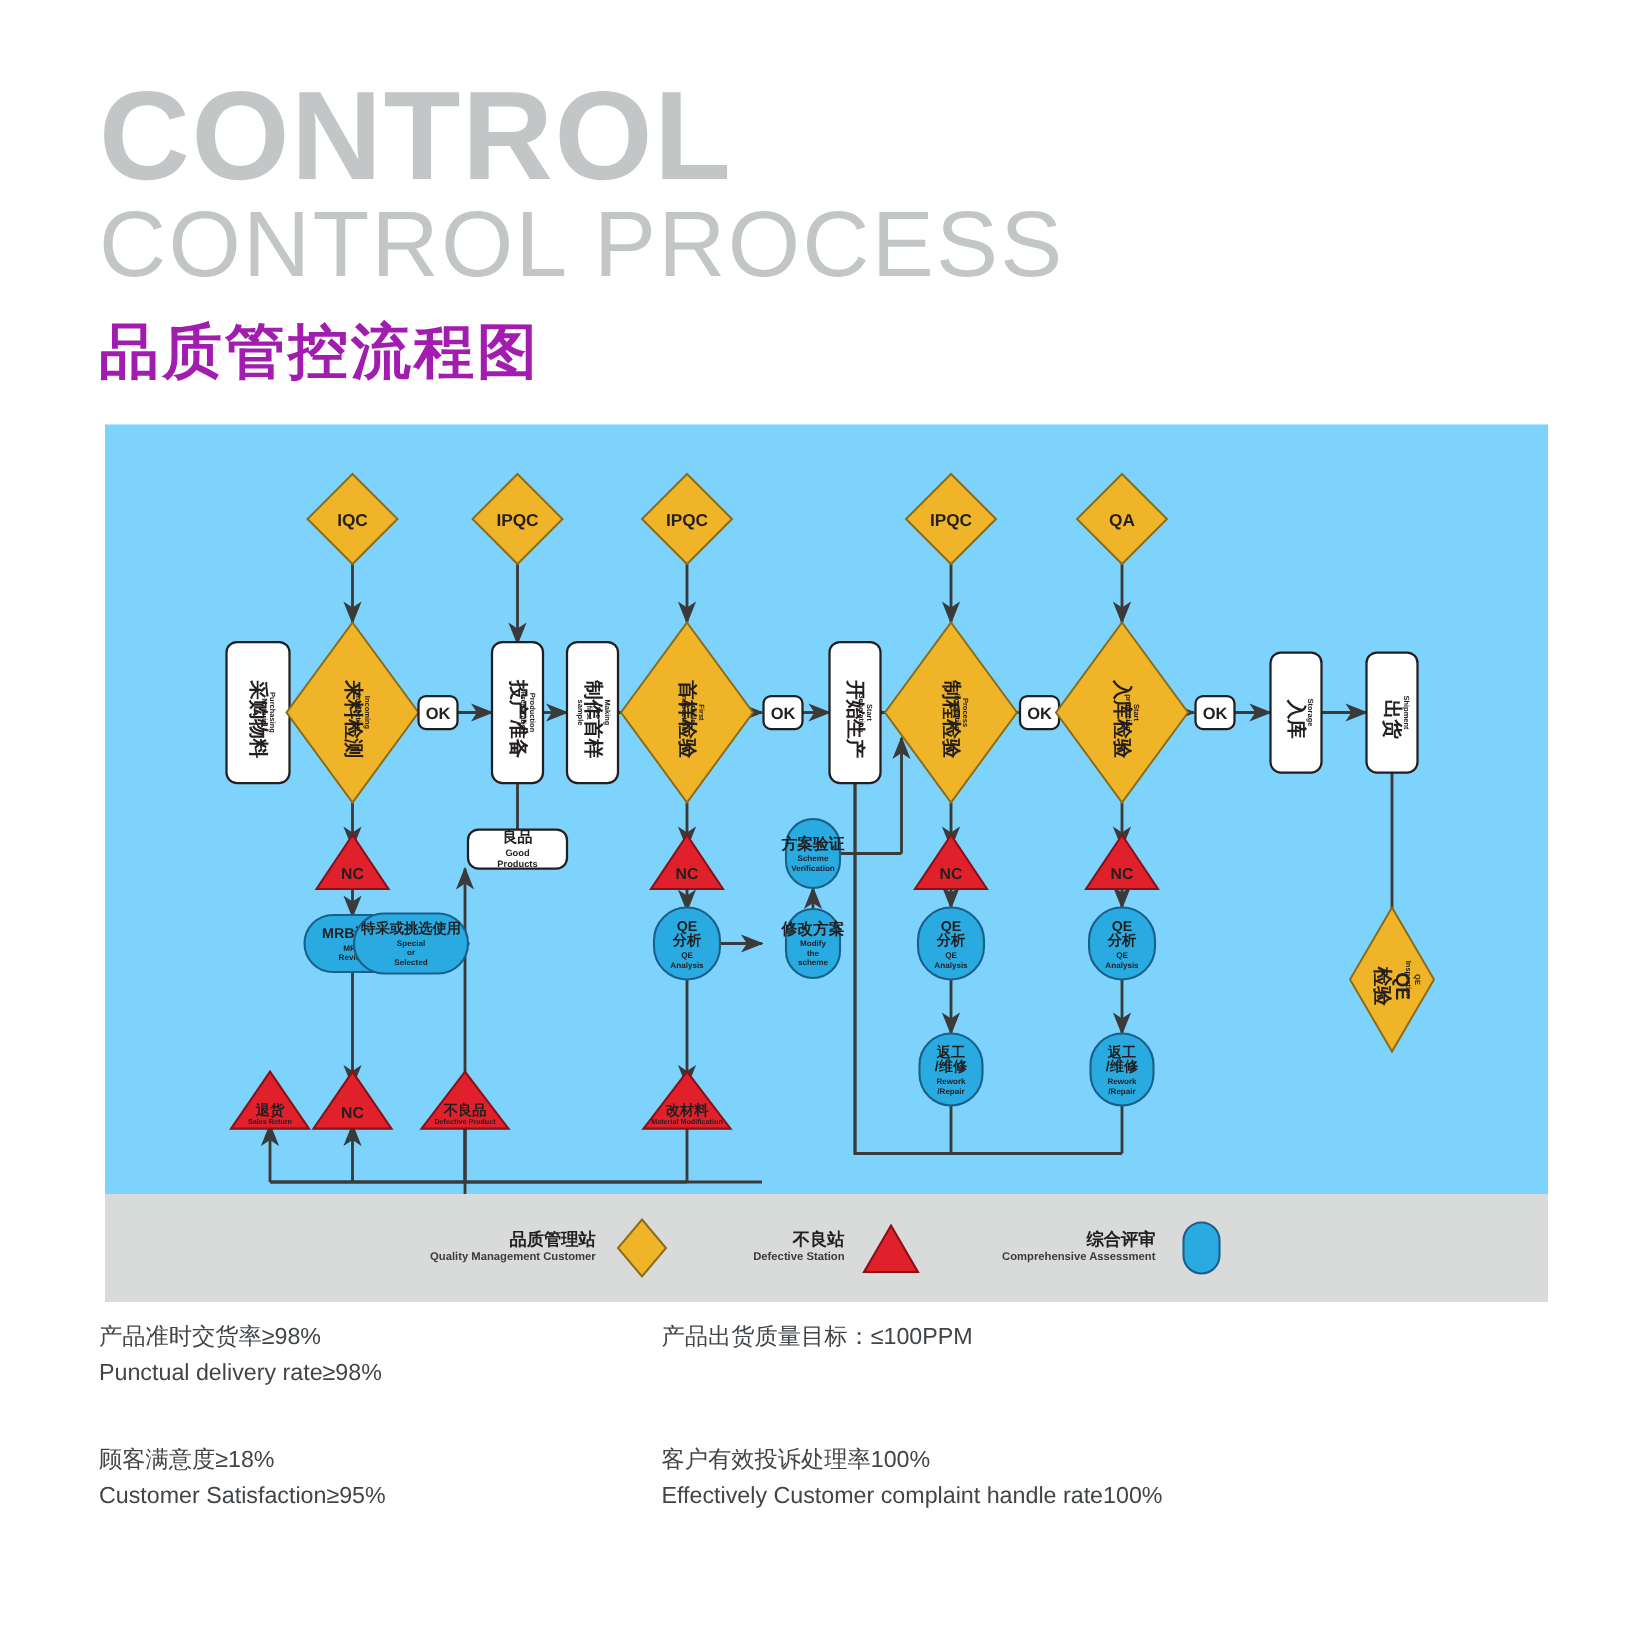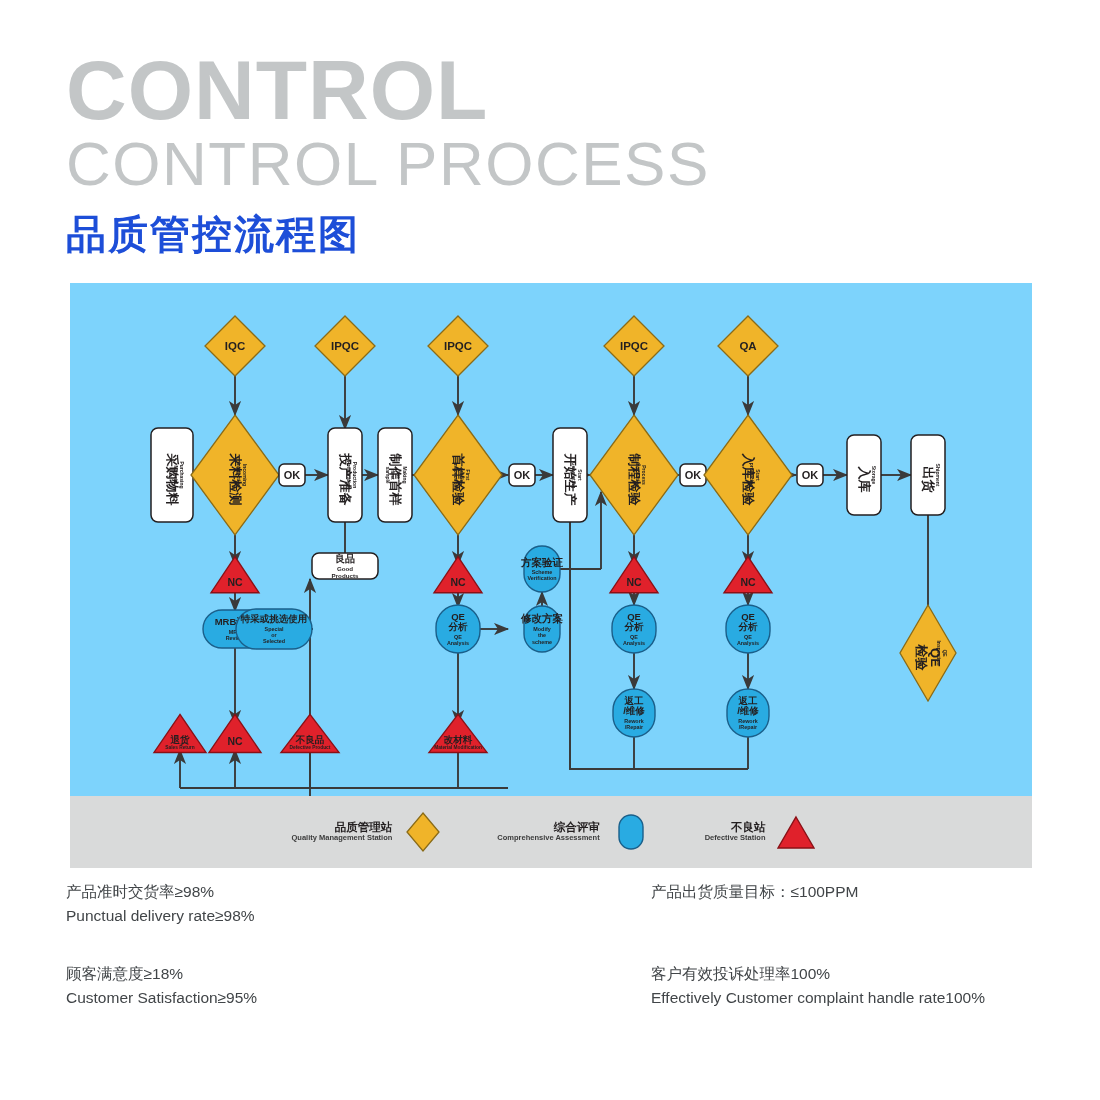--- a/index.html
+++ b/index.html
@@ -14,21 +14,21 @@
   .title-block{position:absolute;left:66px;top:52px;}
   .t-quality{
     font-size:84px;font-weight:bold;color:#c3c6c7;
     letter-spacing:1px;line-height:0.92;margin:0;
   }
   .t-control{
     font-size:62px;font-weight:normal;color:#c3c6c7;
     letter-spacing:1.5px;line-height:1.0;margin:0;padding-top:4px;
   }
   .t-cn{
-    font-size:40px;font-weight:bold;color:#1d4ed8;
+    font-size:40px;font-weight:bold;color:#a21caf;
     letter-spacing:2px;margin:0;padding-top:12px;
   }
 
   .panel{
     position:absolute;left:70px;top:283px;width:962px;height:585px;
     background:#7dd3fc;
   }
   .legend-band{
     position:absolute;left:0;bottom:0;width:962px;height:72px;
     background:#d9dada;
@@ -39,21 +39,21 @@
   }
   .legend-item{display:flex;align-items:center;gap:9px;}
   .legend-label{text-align:right;line-height:1.12;color:#231f20;}
   .legend-cn{font-size:11.5px;font-weight:bold;display:block;}
   .legend-en{font-size:7.5px;font-weight:bold;display:block;color:#3b3b3b;}
   .lg-shape{display:block;}
 
   svg.flow{position:absolute;left:0;top:0;width:962px;height:513px;}
 
   .footer{position:absolute;left:66px;top:880px;width:960px;}
-  .f-row{display:flex;margin-bottom:34px;justify-content:space-between;}
+  .f-row{display:flex;margin-bottom:34px;}
   .f-col{width:375px;}
   .f-cn{font-size:15.5px;color:#414548;line-height:1.55;}
   .f-en{font-size:15.5px;color:#414548;line-height:1.55;}
 </style>
 </head>
 <body>
 
 <div id="root">
 
   <div class="title-block">
@@ -372,42 +372,42 @@
             </g>
           </g>
         </g>
       </svg>
 
     <div class="legend-band">
       <div class="legend-inner" id="legend-inner">
           <div class="legend-item">
             <div class="legend-label">
               <span class="legend-cn">品质管理站</span>
-              <span class="legend-en">Quality Management Station</span>
+              <span class="legend-en">Quality Management Customer</span>
             </div>
             <svg class="lg-shape" width="44" height="44" viewBox="0 0 44 44">
               <polygon points="22,3 38,22 22,41 6,22" fill="#F0B429" stroke="#8a6b17" stroke-width="1.3"></polygon>
+            </svg>
+          </div>
+          <div class="legend-item">
+            <div class="legend-label">
+              <span class="legend-cn">不良站</span>
+              <span class="legend-en">Defective Station</span>
+            </div>
+            <svg class="lg-shape" width="44" height="44" viewBox="0 0 44 44">
+              <polygon points="22,7 40,38 4,38" fill="#E0212B" stroke="#8a1016" stroke-width="1.4"></polygon>
             </svg>
           </div>
           <div class="legend-item">
             <div class="legend-label">
               <span class="legend-cn">综合评审</span>
               <span class="legend-en">Comprehensive Assessment</span>
             </div>
             <svg class="lg-shape" width="44" height="44" viewBox="0 0 44 44">
               <rect x="10" y="5" width="24" height="34" rx="12" ry="12" fill="#29ABE2" stroke="#1a5f8a" stroke-width="1.4"></rect>
-            </svg>
-          </div>
-          <div class="legend-item">
-            <div class="legend-label">
-              <span class="legend-cn">不良站</span>
-              <span class="legend-en">Defective Station</span>
-            </div>
-            <svg class="lg-shape" width="44" height="44" viewBox="0 0 44 44">
-              <polygon points="22,7 40,38 4,38" fill="#E0212B" stroke="#8a1016" stroke-width="1.4"></polygon>
             </svg>
           </div>
         </div>
     </div>
   </div>
 
   <div class="footer">
     <div class="f-row">
       <div class="f-col">
         <div class="f-cn">产品准时交货率≥98%</div>

